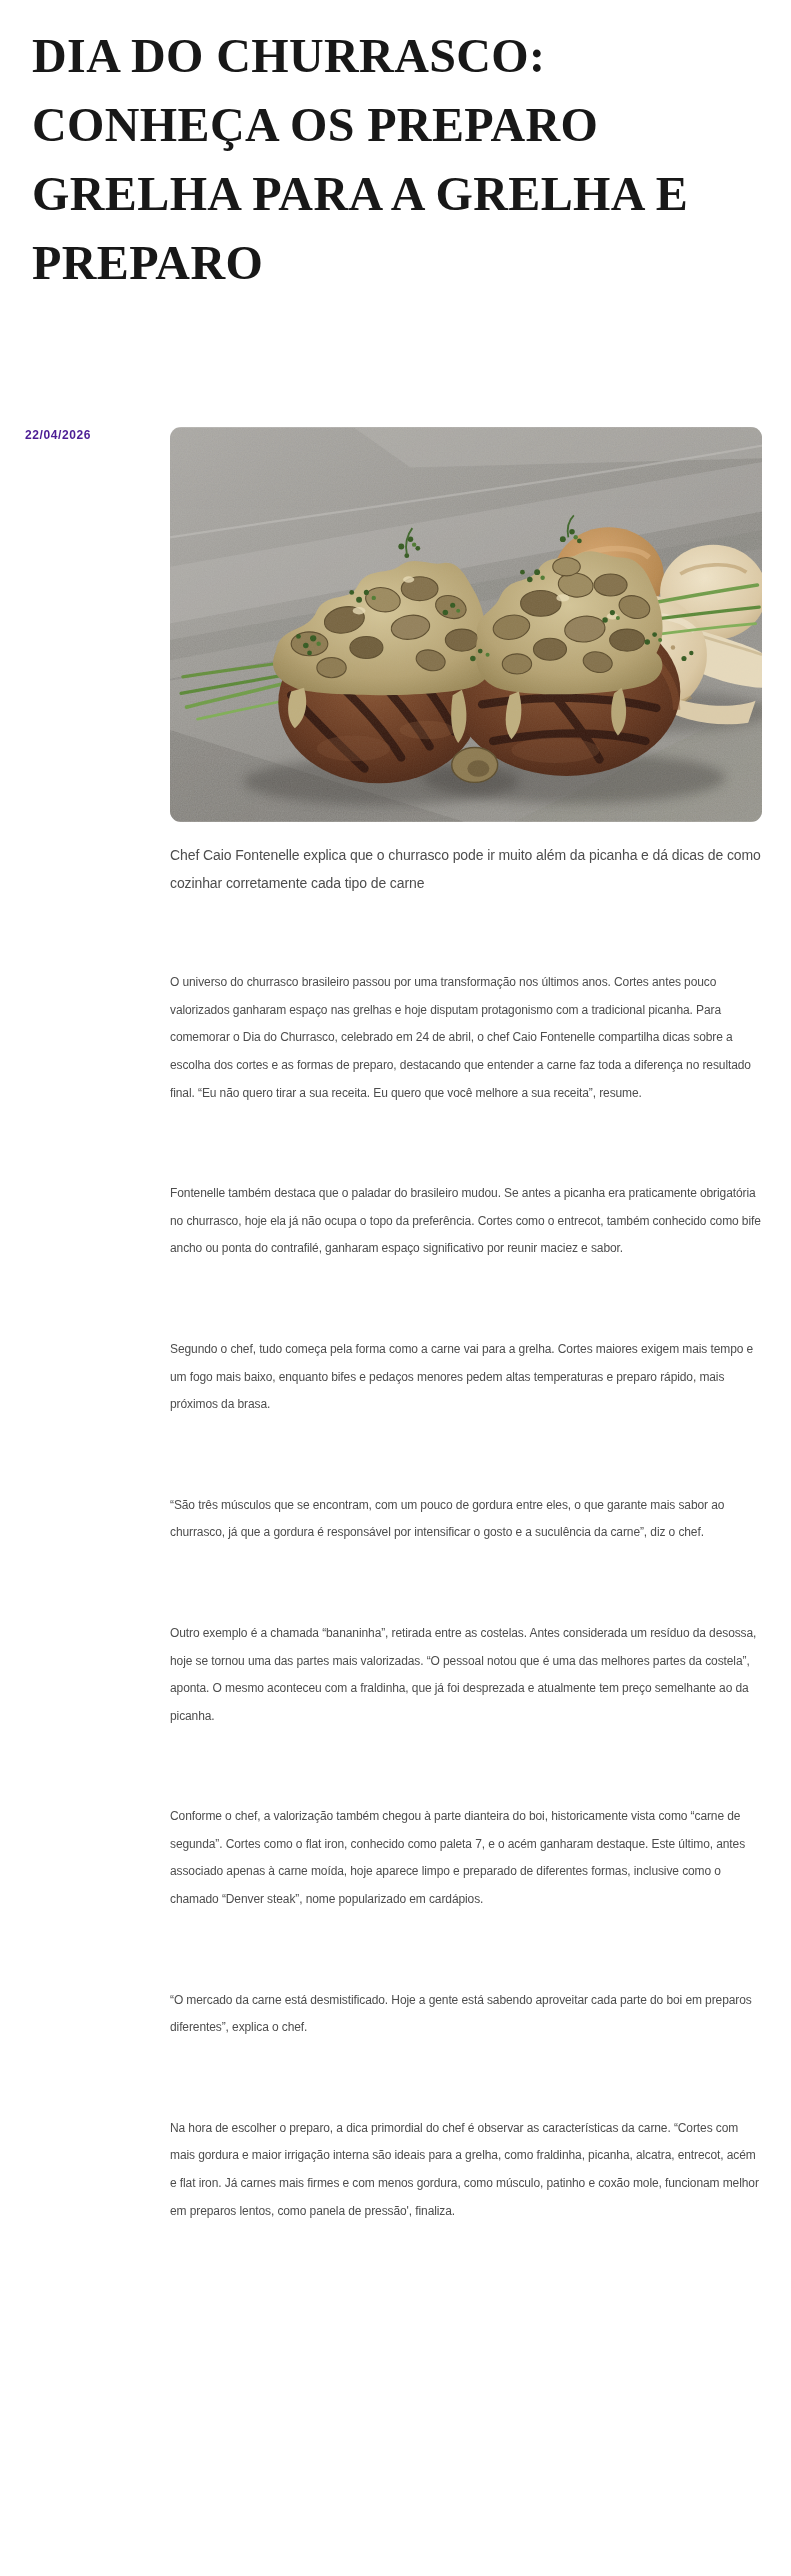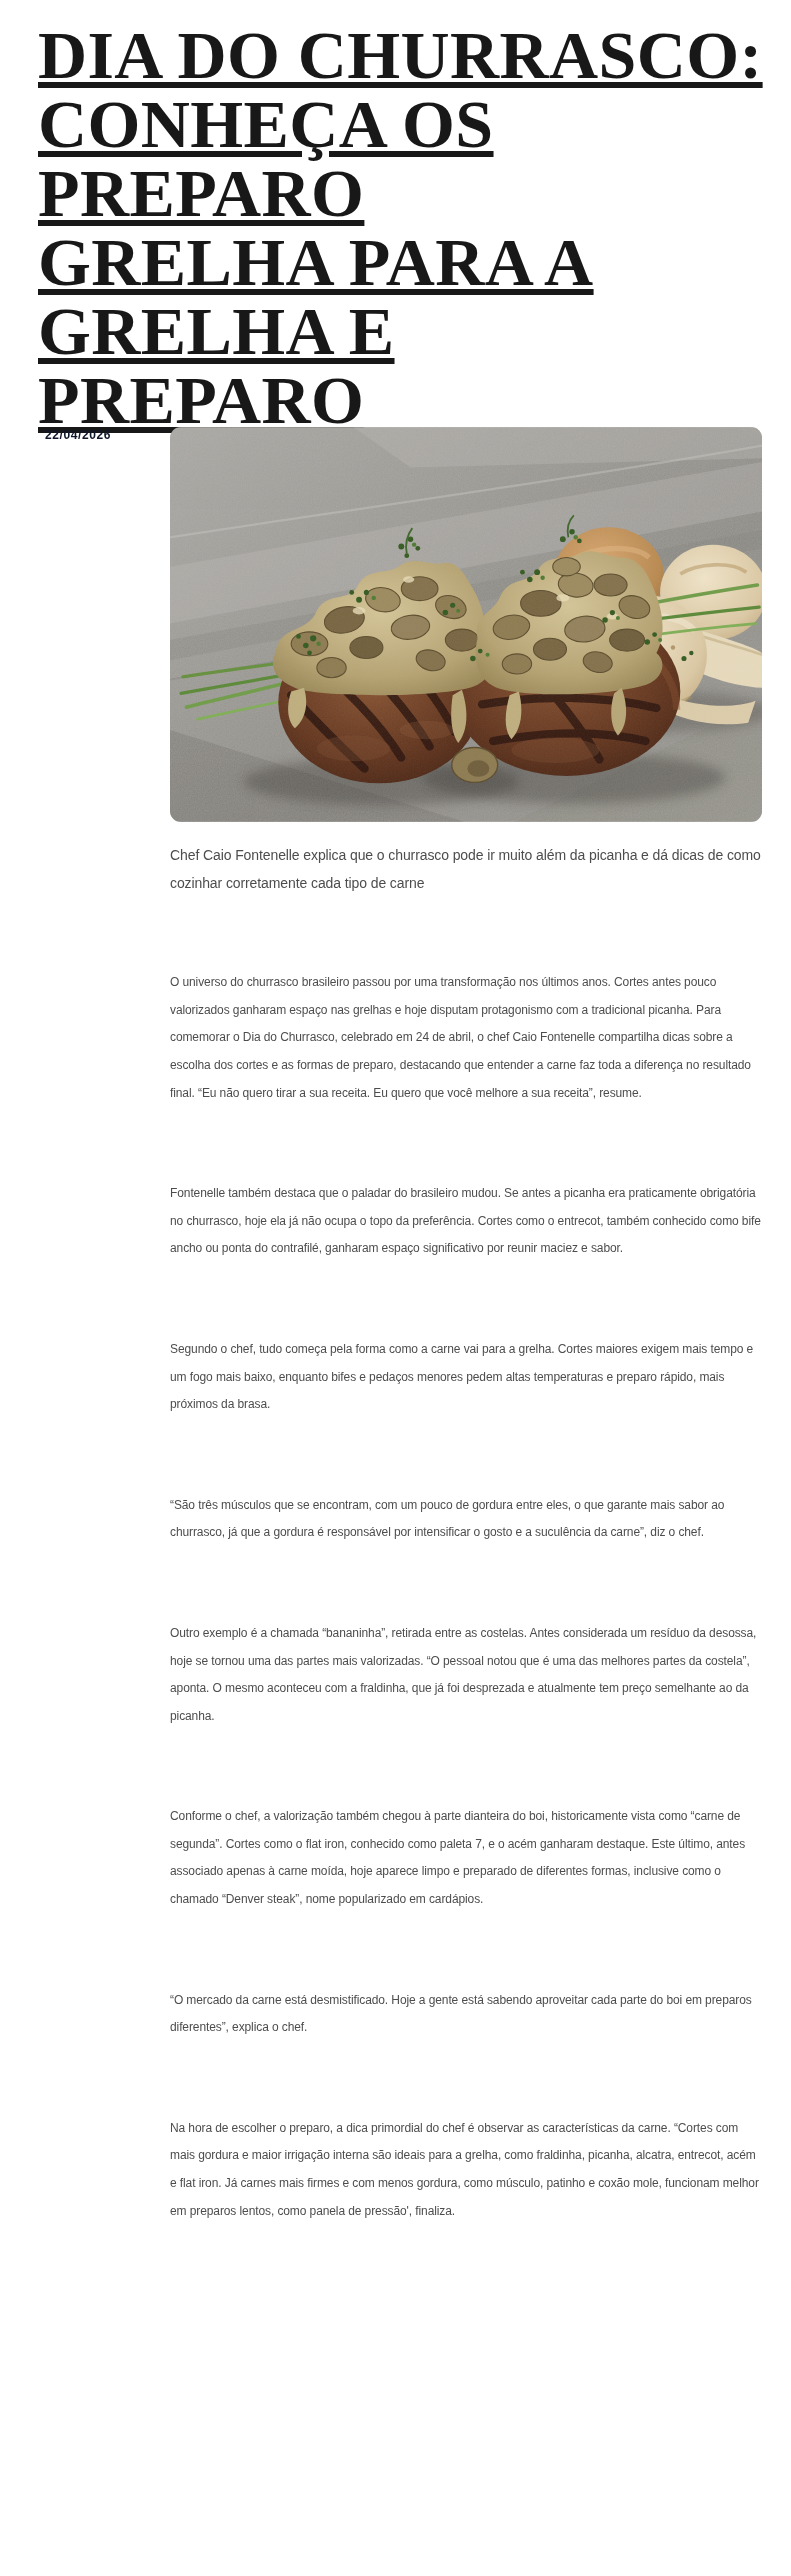--- a/index.html
+++ b/index.html
@@ -10,40 +10,38 @@
     -webkit-font-smoothing: antialiased;
   }
   .page {
     position: relative;
     width: 792px; height: 2576px;
     background: #ffffff;
     overflow: hidden;
   }
   .title {
     position: absolute;
-    left: 38px; top: 21px;
+    left: 32px; top: 21px;
     width: 739px;
     margin: 0;
     font-family: "Liberation Serif", "DejaVu Serif", serif;
     font-weight: 600;
-    font-size: 68px;
+    font-size: 48px;
     line-height: 69px;
     letter-spacing: 0.4px;
     color: #181818;
-    text-decoration: underline;
   }
   .title span { display: block; }
   .date {
     position: absolute;
     left: 25px; top: 428px;
     font-size: 12px;
     font-weight: bold;
     letter-spacing: 0.6px;
-    color: #0f172a;
-    margin-left: 20px;
+    color: #4c1d95;
   }
   .content {
     position: absolute;
     left: 170px; top: 427px;
     width: 592px;
   }
   .hero {
     margin: 0;
     width: 592px; height: 395px;
     border-radius: 11px;

